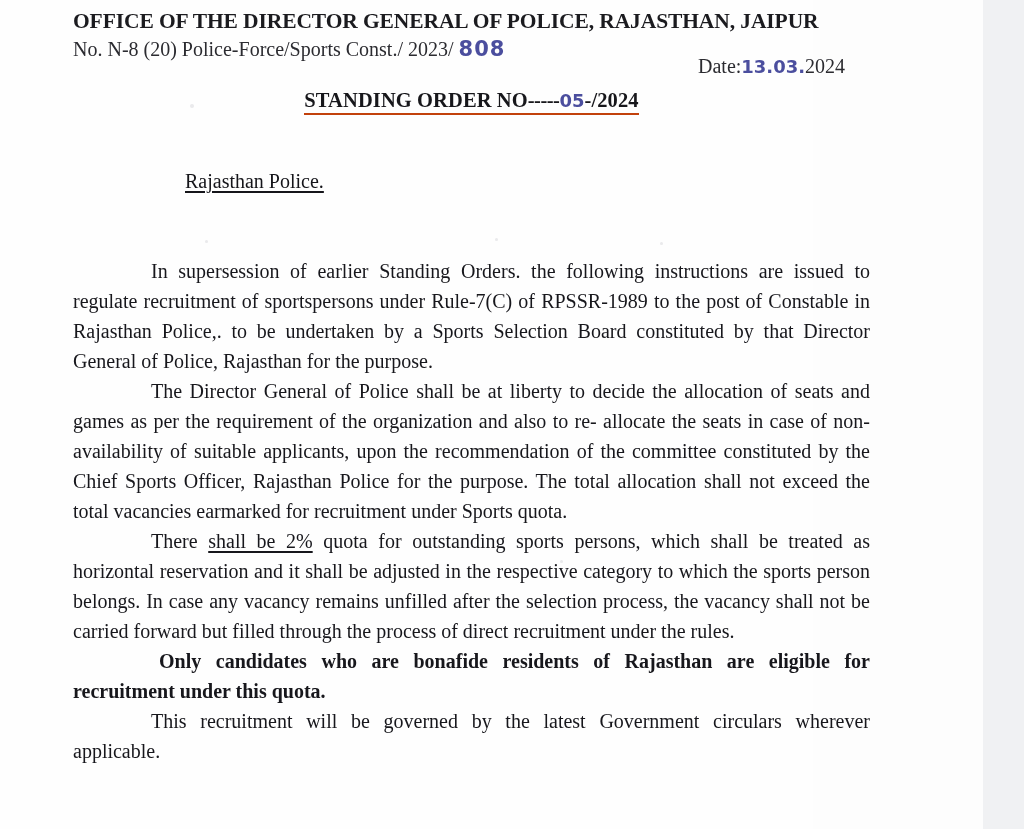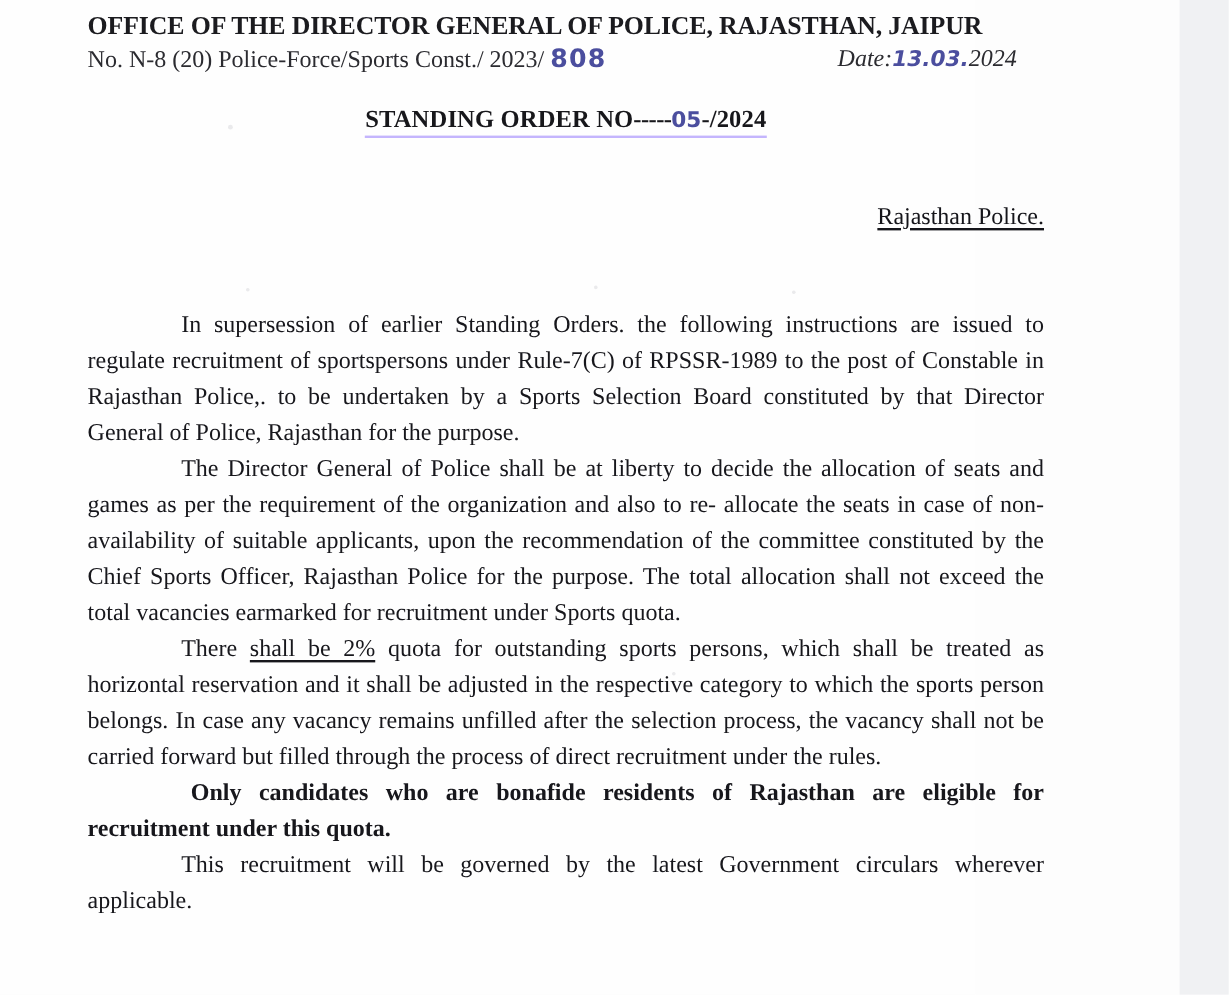--- a/index.html
+++ b/index.html
@@ -78,36 +78,35 @@
   .hand-sm {
     font-family: "DejaVu Sans", sans-serif;
     color: #4b4e9e;
     font-weight: bold;
     font-size: 18px;
     letter-spacing: 0px;
   }
   .date-block {
     position: absolute;
     left: 625px;
-    top: 1px;
-    white-space: nowrap;
-    font-style: italic;
+    top: 18px;
+    white-space: nowrap;
   }
 
   
   .so-wrap {
     margin-top: 22px;
     text-align: center;
   }
   .so-line {
     display: inline-block;
     font-size: 20.5px;
     font-weight: bold;
     color: #17171b;
-    border-bottom: 2px solid #c4b5fd;
+    border-bottom: 2px solid #c2410c;
     padding-bottom: 1px;
     letter-spacing: 0.1px;
     white-space: nowrap;
   }
   .so-dash { letter-spacing: -0.5px; }
 
   
   .subject {
     margin-top: 52px;
     font-size: 20px;
@@ -126,23 +125,22 @@
     flex: 1;
     text-align: justify;
     text-align-last: justify;
     text-decoration: underline;
     text-underline-offset: 3px;
   }
   .subj-bold {
     font-weight: bold;
   }
   .subject-l2 {
-    margin-left: 36px;
+    margin-left: 112px;
     margin-top: 2px;
-    text-align: right;
   }
   .subj-l2-text {
     text-decoration: underline;
     text-underline-offset: 3px;
   }
 
   
   .body {
     margin-top: 60px;
     font-size: 20px;

